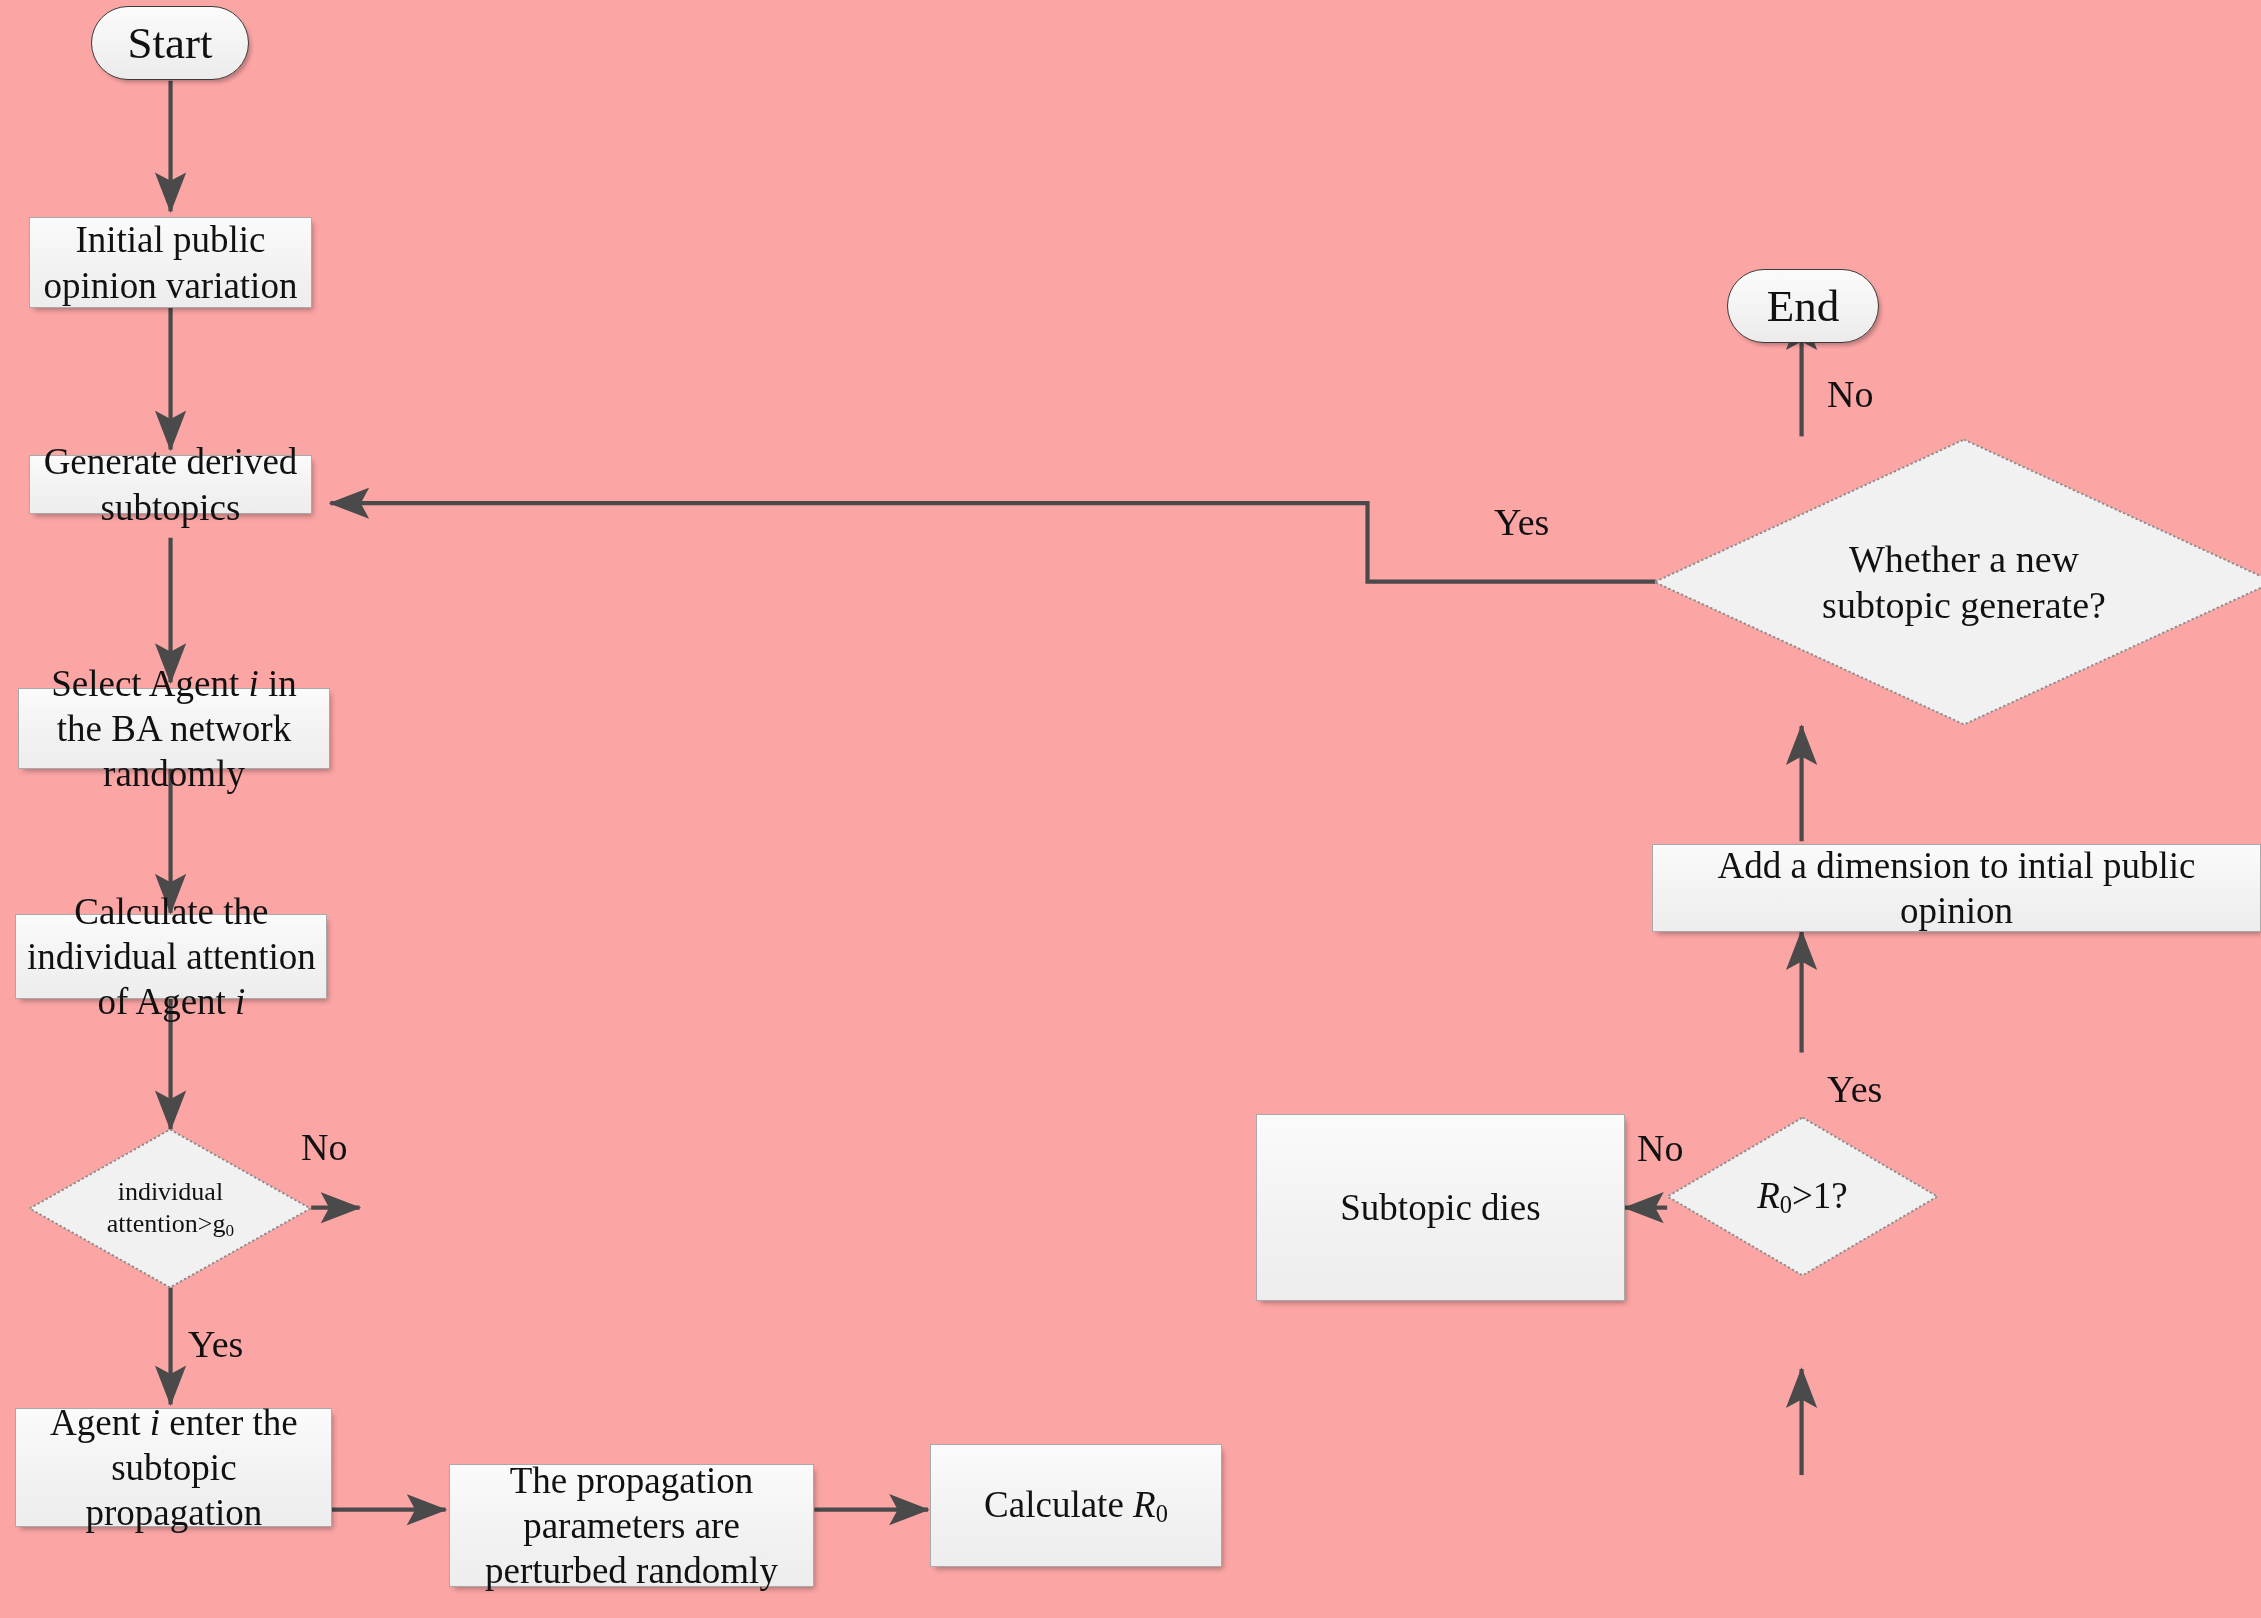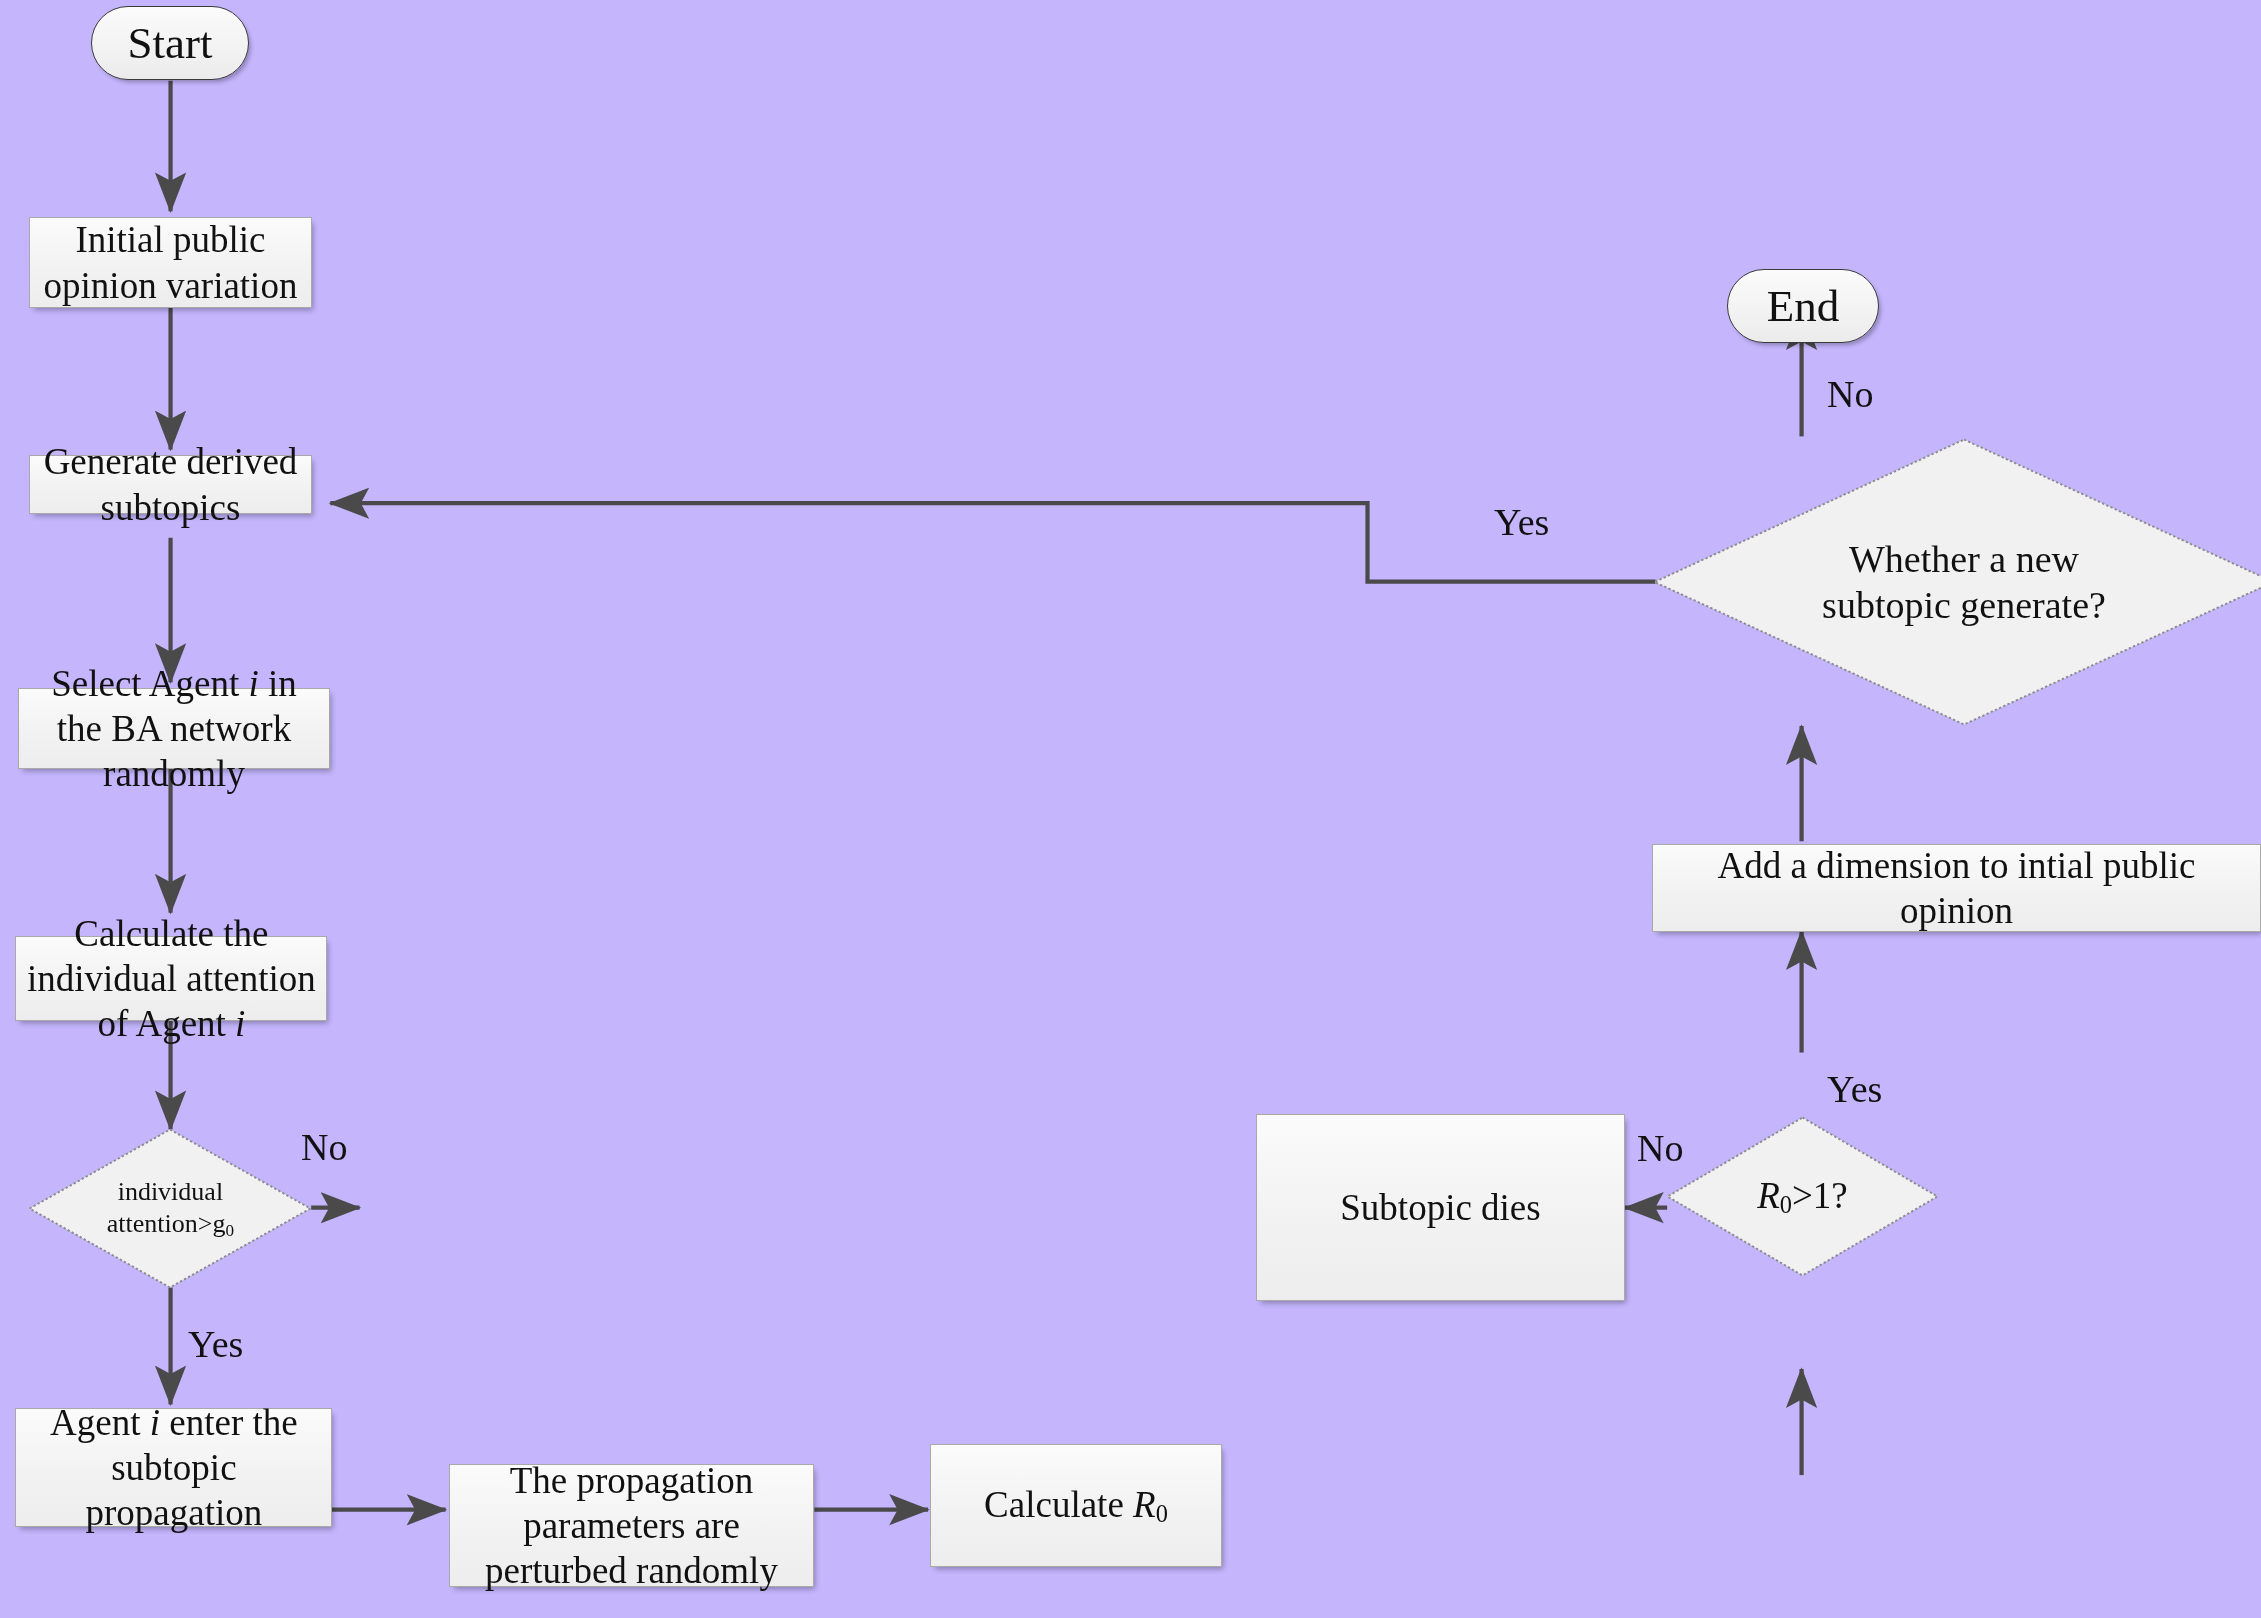--- a/index.html
+++ b/index.html
@@ -7,21 +7,21 @@
     padding: 0;
     background: #ffffff;
   }
   body {
     font-family: "Liberation Serif", "DejaVu Serif", serif;
   }
   #canvas {
     position: relative;
     width: 2261px;
     height: 1618px;
-    background: #c4b5fd;
+    background: #fca5a5;
     overflow: hidden;
   }
   #edges {
     position: absolute;
     left: 0; top: 0;
     width: 2261px;
     height: 1618px;
     pointer-events: none;
   }
   .node {
@@ -132,21 +132,21 @@
   </div>
 
   <div class="node proc" style="left:29px; top:455px; width:283px; height:59px; font-size:37px; padding:0 9.2px;">
     <span>Generate derived subtopics</span>
   </div>
 
   <div class="node proc" style="left:18px; top:688px; width:312px; height:81px; font-size:37px; padding:0 6.1px;">
     <span><span>Select Agent </span><span class="it">i</span><span> in the BA network randomly</span></span>
   </div>
 
-  <div class="node proc" style="left:15.4px; top:914px; width:312px; height:85px; font-size:37px; padding:0 6.1px;margin-top:22px;">
+  <div class="node proc" style="left:15.4px; top:914px; width:312px; height:85px; font-size:37px; padding:0 6.1px;">
     <span><span>Calculate the individual attention of Agent </span><span class="it">i</span></span>
   </div>
 
   <div class="dec-wrap" style="left:28.4px; top:1128px; width:284px; height:161px;">
     <svg class="dec-shape" viewBox="0 0 370 210" preserveAspectRatio="none" xmlns="http://www.w3.org/2000/svg">
       <polygon points="185,2 368,105 185,208 2,105" fill="#f1f1f1" stroke="#8c8c8c" stroke-width="2.5" stroke-dasharray="3 3"></polygon>
     </svg>
     <div class="dec-label" style="font-size:26px;align-items:center;">
       <span>
         <span>individual</span><br>

